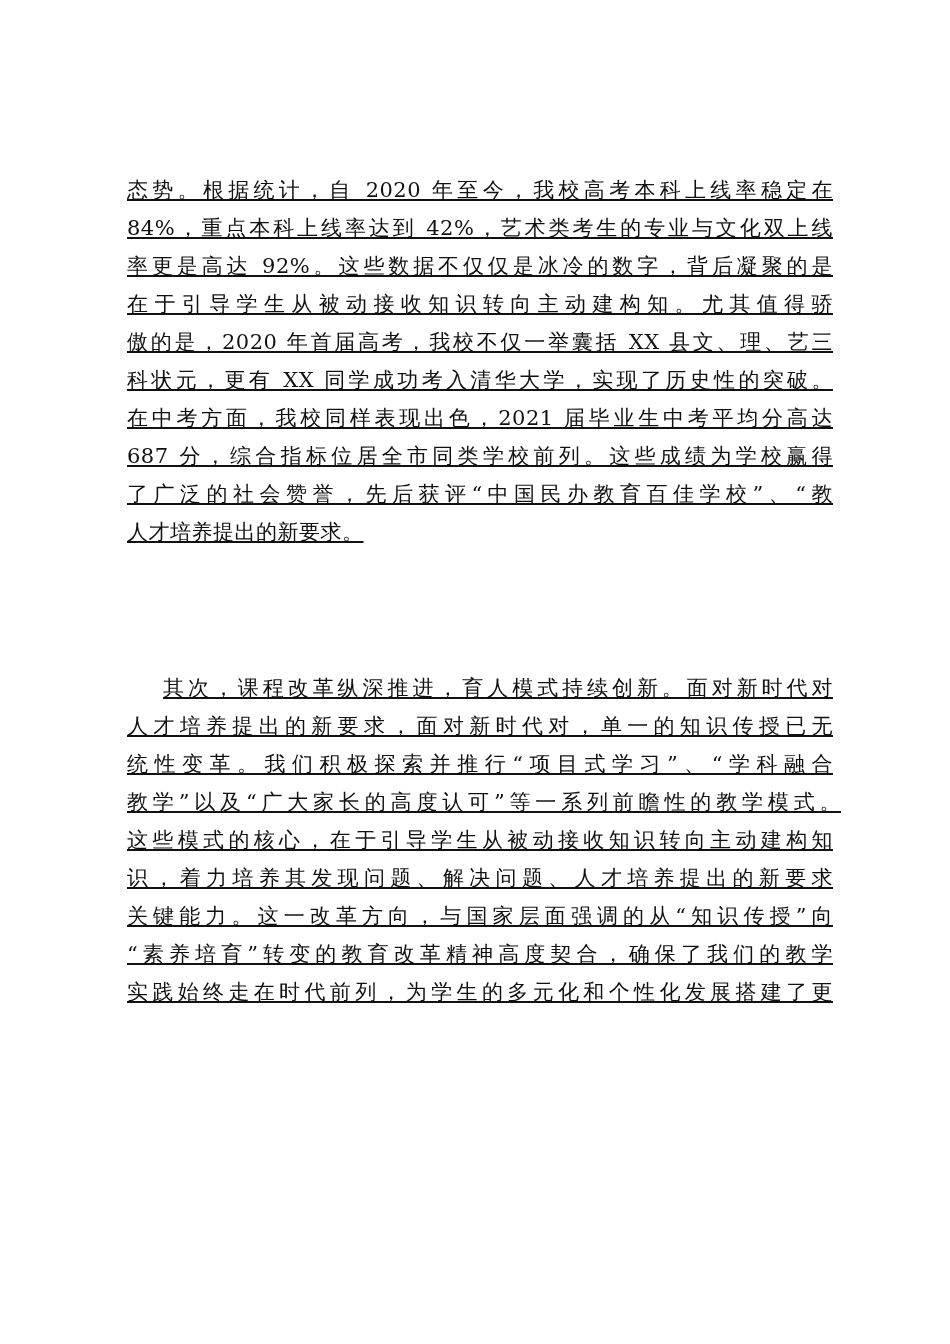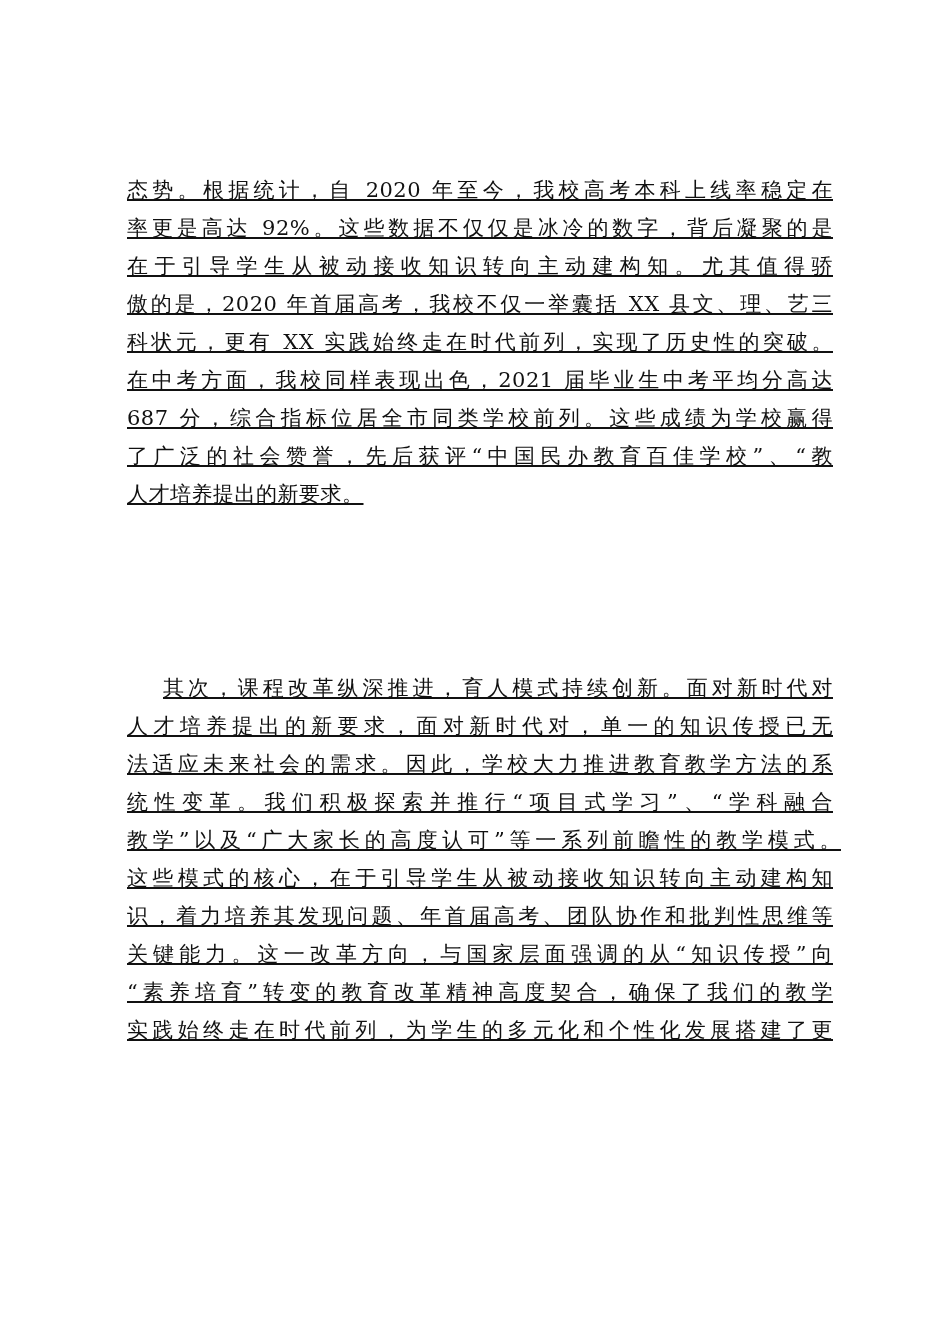--- a/index.html
+++ b/index.html
@@ -13,36 +13,36 @@
   .line.indent { padding-left:36px; }
   .line.overflow { width:714px; }
 </style>
 </head>
 <body>
 
 <div class="page">
 
   <div class="para" style="top:171px;">
     <span class="line">态势。根据统计，自 2020 年至今，我校高考本科上线率稳定在</span>
+    <span class="line">84%，重点本科上线率达到 42%，艺术类考生的专业与文化双上线</span>
     <span class="line">率更是高达 92%。这些数据不仅仅是冰冷的数字，背后凝聚的是</span>
     <span class="line">在于引导学生从被动接收知识转向主动建构知。尤其值得骄</span>
     <span class="line">傲的是，2020 年首届高考，我校不仅一举囊括 XX 县文、理、艺三</span>
-    <span class="line">科状元，更有 XX 实践始终走在时代前列，实现了历史性的突破。</span>
+    <span class="line">科状元，更有 XX 同学成功考入清华大学，实现了历史性的突破。</span>
     <span class="line">在中考方面，我校同样表现出色，2021 届毕业生中考平均分高达</span>
     <span class="line">687 分，综合指标位居全市同类学校前列。这些成绩为学校赢得</span>
     <span class="line">了广泛的社会赞誉，先后获评“中国民办教育百佳学校”、“教</span>
     <span class="line last">人才培养提出的新要求。</span>
   </div>
 
   <div class="para" style="top:669px;">
     <span class="line indent">其次，课程改革纵深推进，育人模式持续创新。面对新时代对</span>
     <span class="line">人才培养提出的新要求，面对新时代对，单一的知识传授已无</span>
-    <span class="line">法适应未来社会的需求。因此，学校大力推进教育教学方法的系</span>
     <span class="line">统性变革。我们积极探索并推行“项目式学习”、“学科融合</span>
     <span class="line overflow">教学”以及“广大家长的高度认可”等一系列前瞻性的教学模式。</span>
     <span class="line">这些模式的核心，在于引导学生从被动接收知识转向主动建构知</span>
-    <span class="line">识，着力培养其发现问题、年首届高考、团队协作和批判性思维等</span>
+    <span class="line">识，着力培养其发现问题、解决问题、人才培养提出的新要求</span>
     <span class="line">关键能力。这一改革方向，与国家层面强调的从“知识传授”向</span>
     <span class="line">“素养培育”转变的教育改革精神高度契合，确保了我们的教学</span>
     <span class="line">实践始终走在时代前列，为学生的多元化和个性化发展搭建了更</span>
   </div>
 
 </div>
 
 </body></html>

